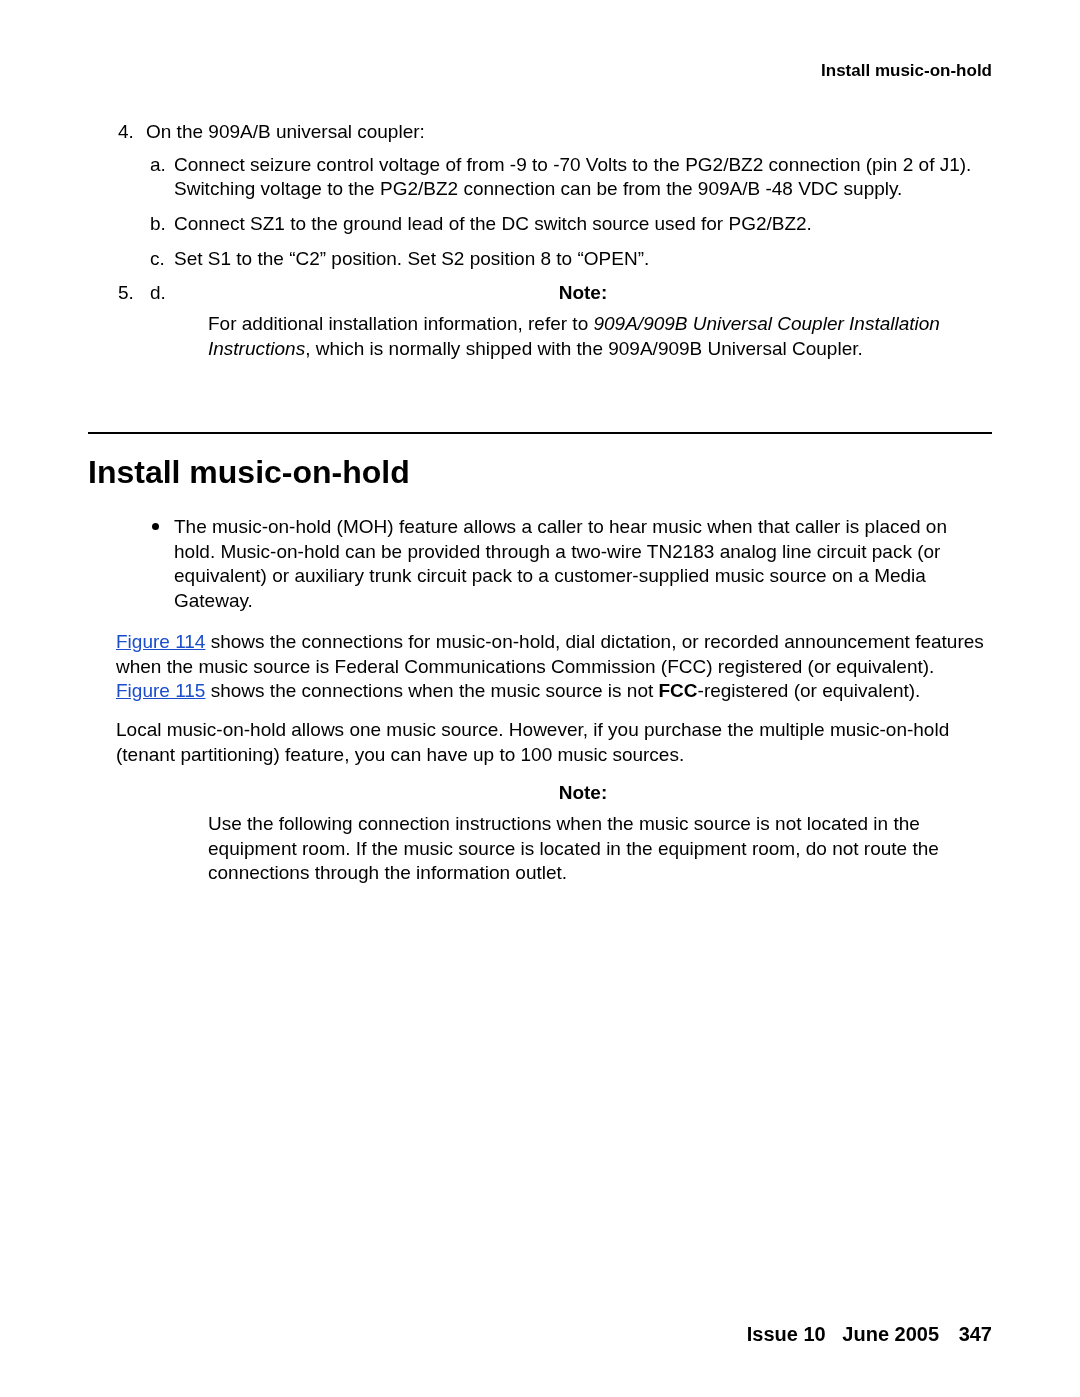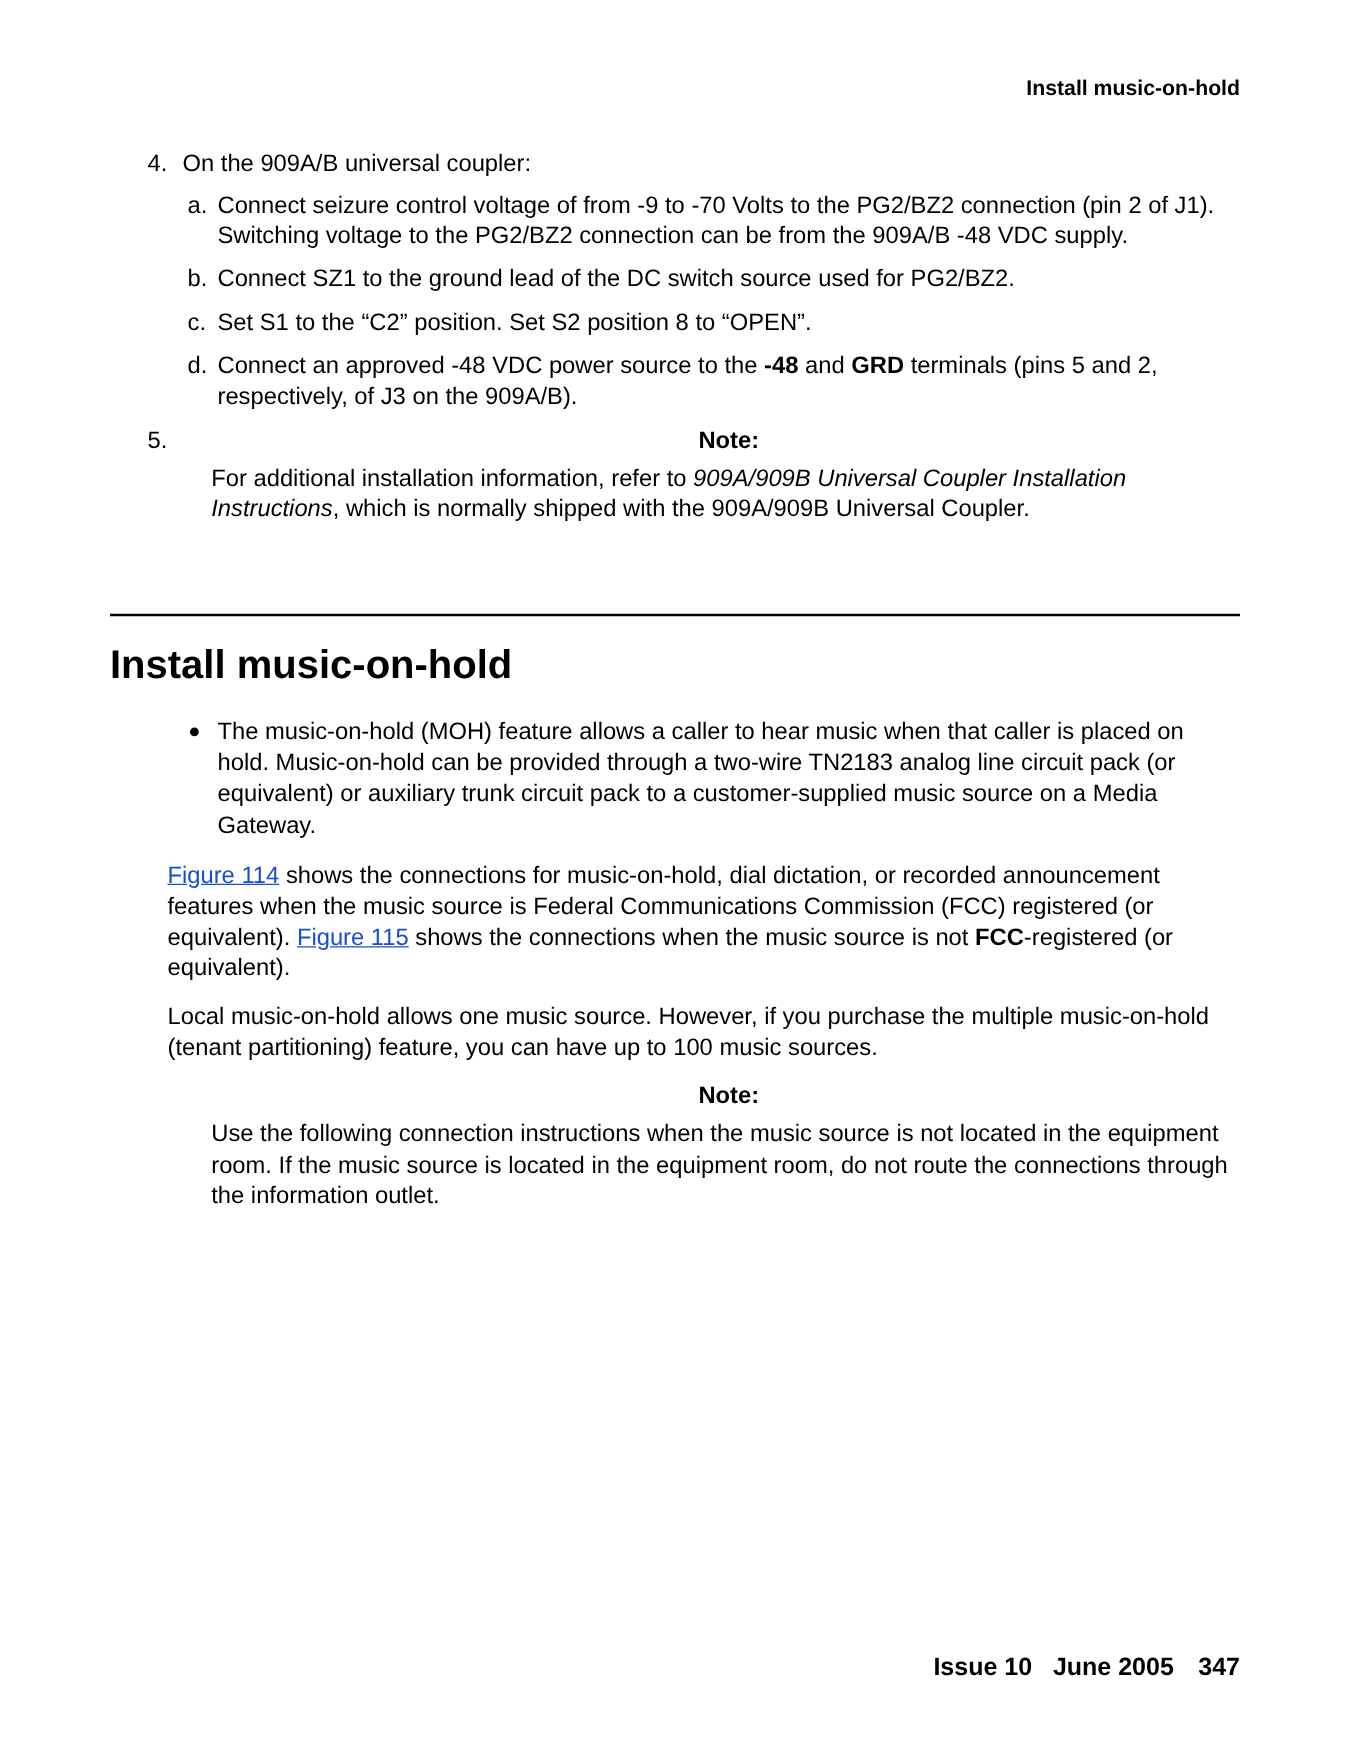--- a/index.html
+++ b/index.html
@@ -50,21 +50,21 @@
     top: 0;
   }
   .note-label {
     font-weight: bold;
     margin-left: 86px;
     margin-top: 10px;
     margin-bottom: 6px;
     text-align: center;
   }
   .note-body {
-    margin-left: 81px;
+    margin-left: 120px;
     margin-bottom: 20px;
   }
   .italic { font-style: italic; }
   .bold { font-weight: bold; }
   .hr {
     border: none;
     border-top: 2px solid #000;
     margin-top: 70px;
     margin-bottom: 18px;
   }
@@ -86,21 +86,21 @@
     content: "";
     position: absolute;
     left: -22px;
     top: 8px;
     width: 7px;
     height: 7px;
     background: #000;
     border-radius: 50%;
   }
   .para {
-    margin-left: 46px;
+    margin-left: 28px;
     margin-bottom: 14px;
   }
   .link {
     color: #1a4dcc;
     text-decoration: underline;
   }
   .footer {
     position: absolute;
     bottom: 50px;
     right: 88px;
@@ -131,23 +131,20 @@
         <div class="li-alpha">
           <span class="marker">b.</span>
           <span>Connect SZ1 to the ground lead of the DC switch source used for PG2/BZ2.</span>
         </div>
         <div class="li-alpha">
           <span class="marker">c.</span>
           <span>Set S1 to the “C2” position. Set S2 position 8 to “OPEN”.</span>
         </div>
         <div class="li-alpha">
           <span class="marker">d.</span>
-          <span>
-            <span>Connect an approved -48 VDC power source to the </span><span class="bold">-48</span><span> and </span><span class="bold">GRD</span><span> terminals (pins 5 and 2, respectively, of J3 on the 909A/B).</span>
-          </span>
         </div>
       </div>
     </div>
     <div class="li-num">
       <span class="marker">5.</span>
     </div>
   </div>
 
   <div class="note-label">Note:</div>
   <div class="note-body">

